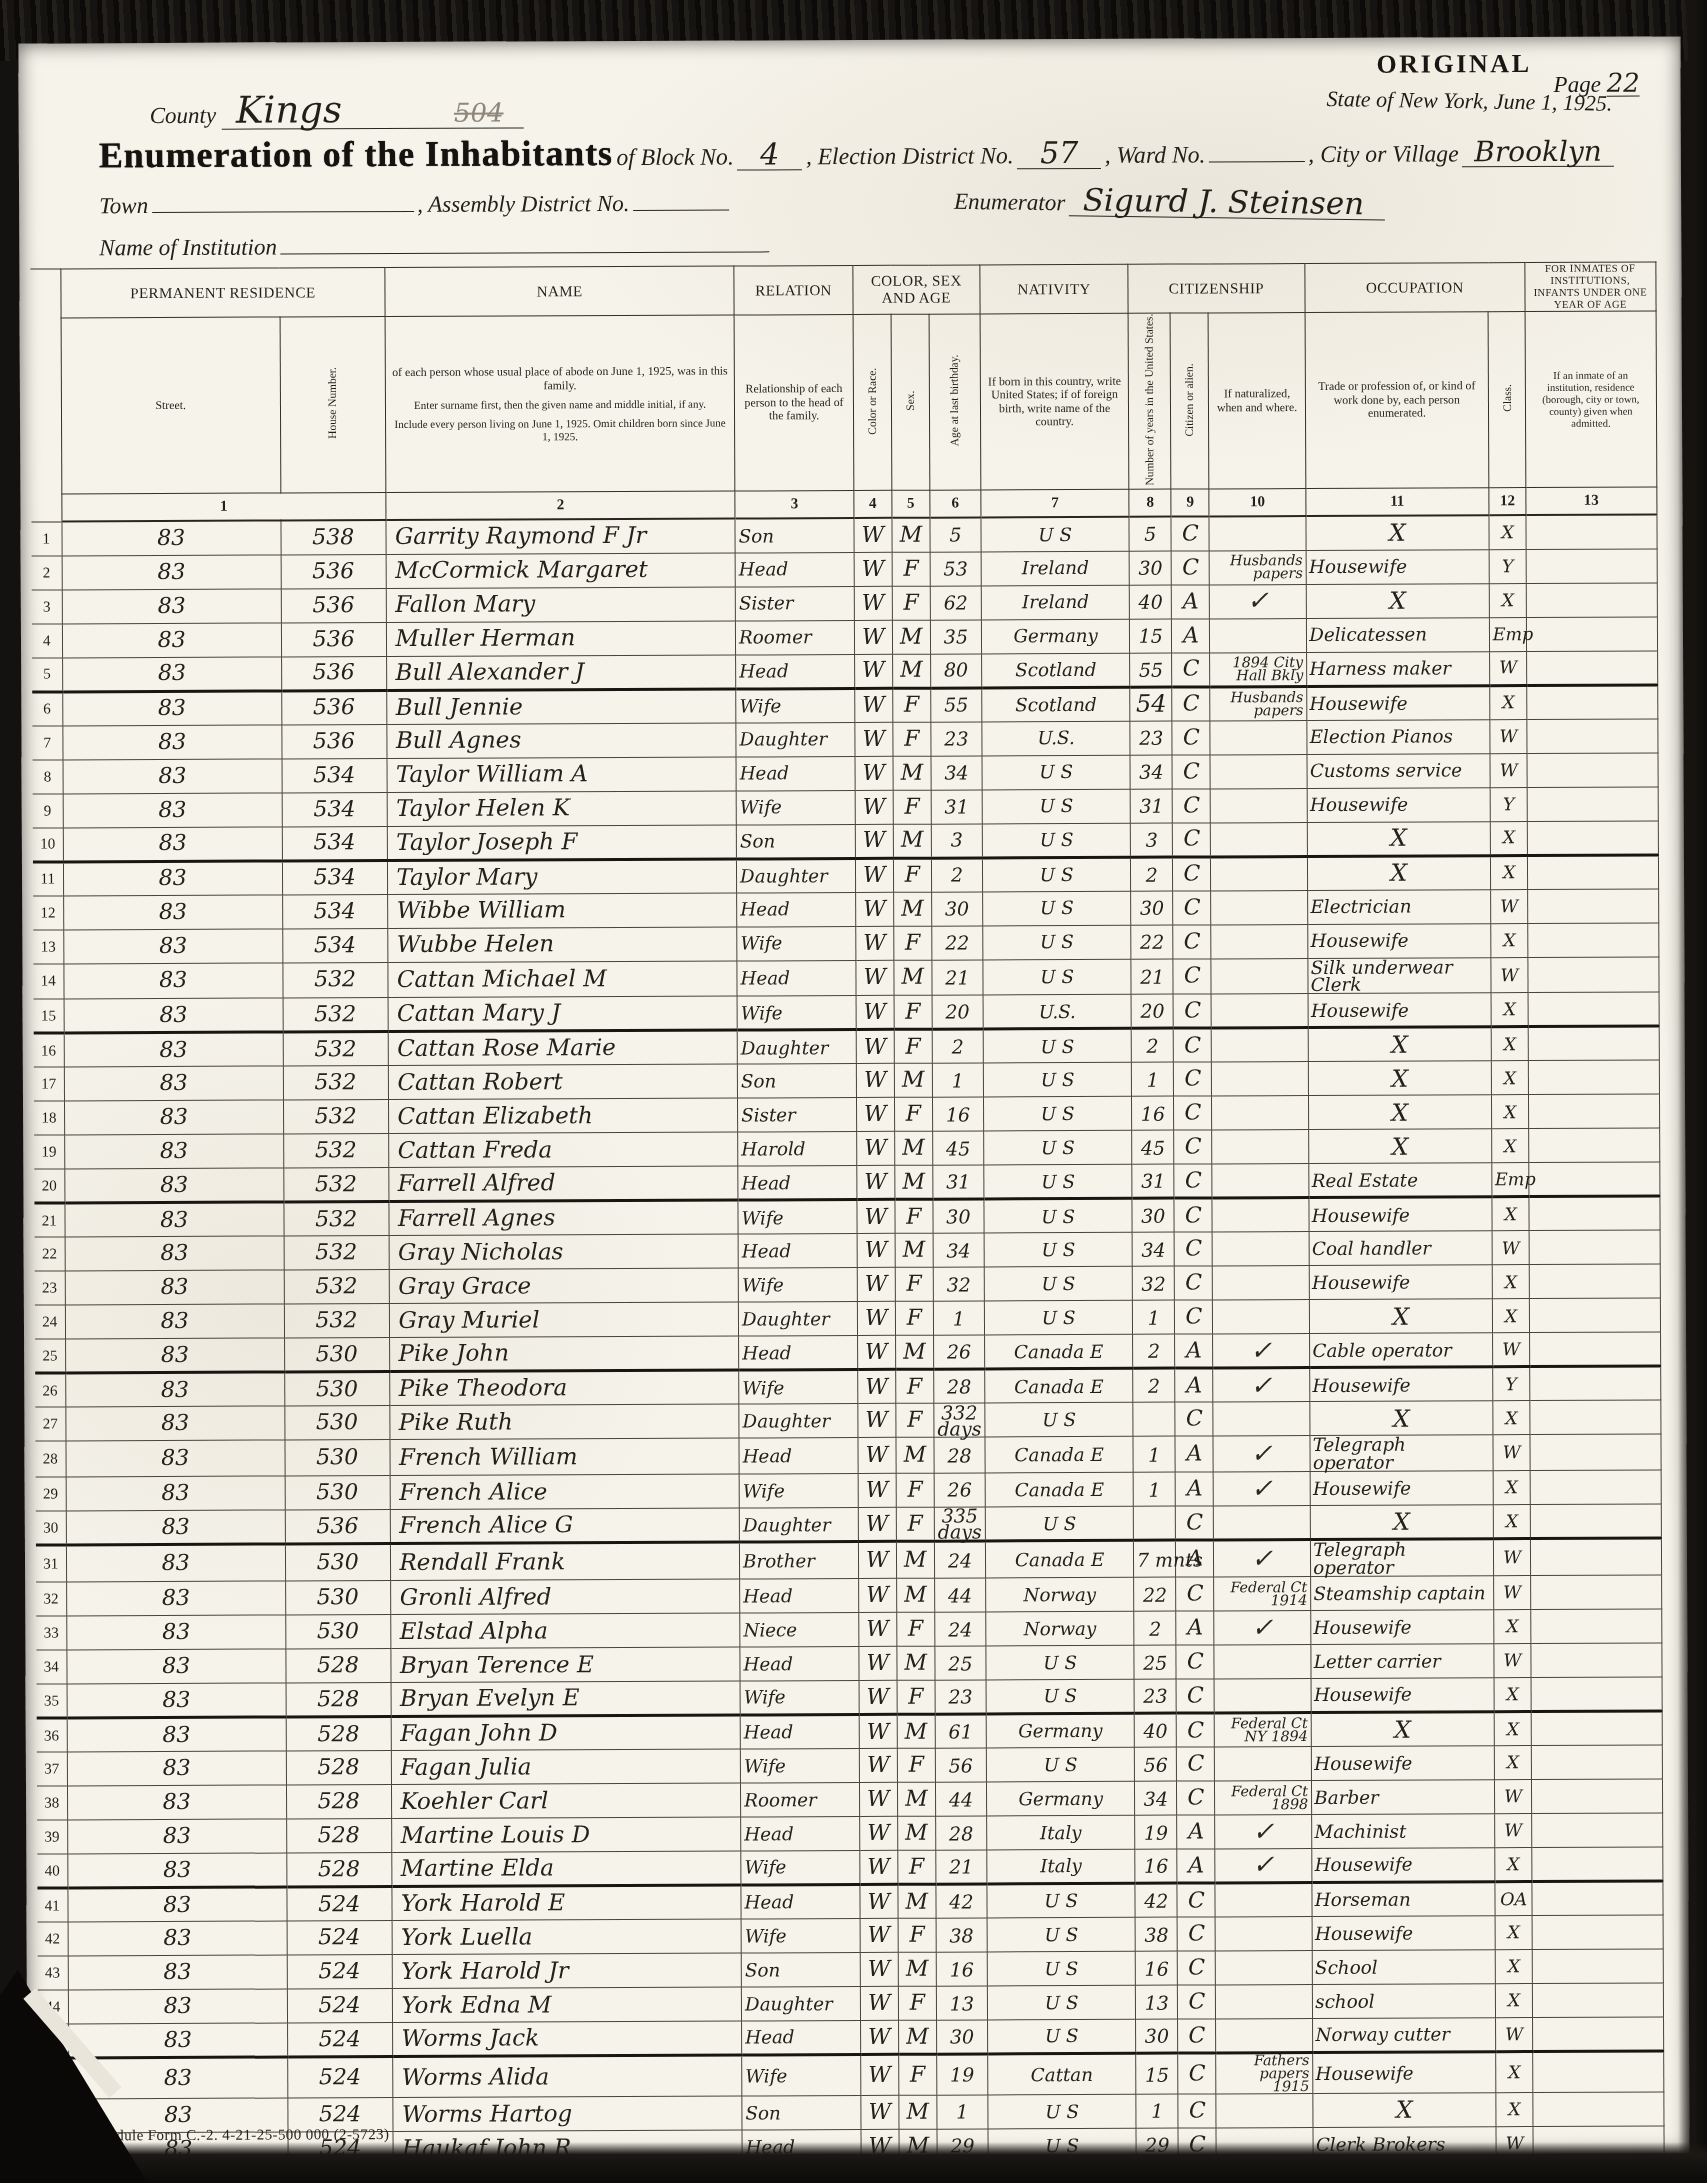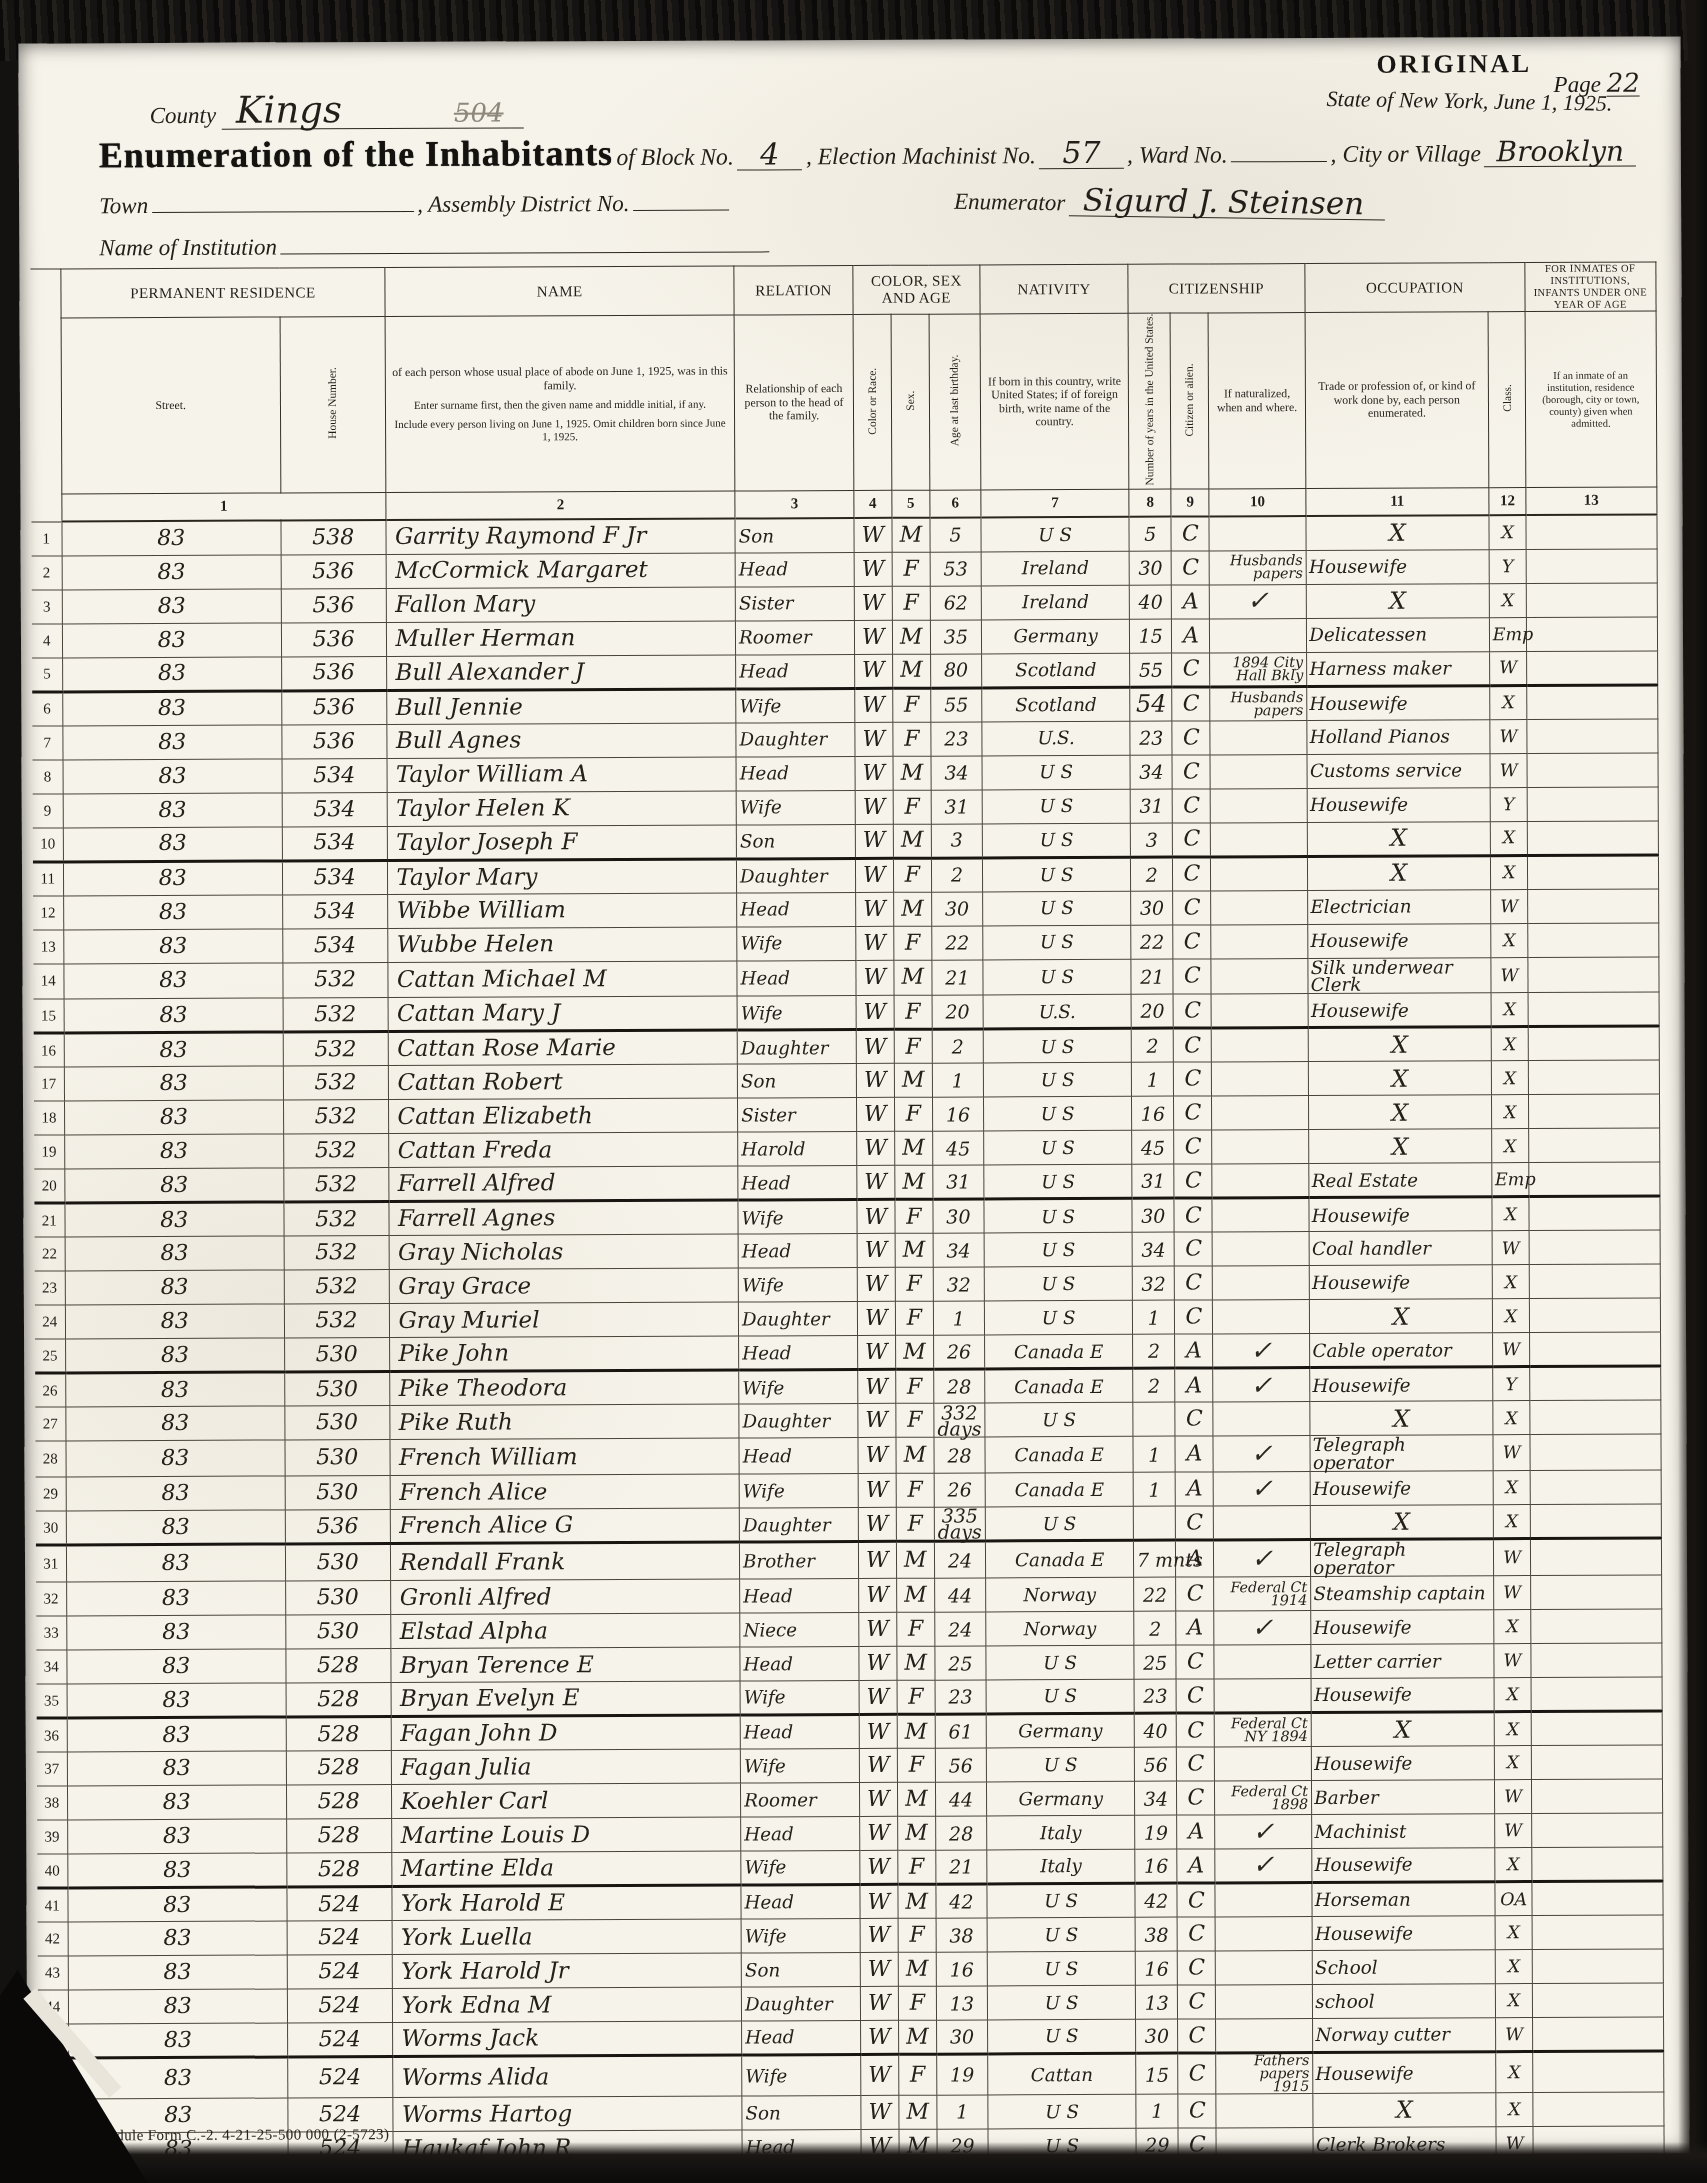--- a/index.html
+++ b/index.html
@@ -103,21 +103,21 @@
   <div class="countyline">
     <span class="lbl">County</span>
     <span class="hand uline county-hand">Kings</span>
     <span class="pencil">504</span>
   </div>
 
   <div class="enumline">
     <span class="enum-title">Enumeration of the Inhabitants</span>
     <span class="lbl">of Block No.</span>
     <span class="hand uline hv">4</span>
-    <span class="lbl">, Election Machinist No.</span>
+    <span class="lbl">, Election District No.</span>
     <span class="hand uline hv">57</span>
     <span class="lbl">, Ward No.</span>
     <span class="uline blank"></span>
     <span class="lbl">, City or Village</span>
     <span class="hand uline hv-sm">Brooklyn</span>
   </div>
 
   <div class="townline">
     <span class="lbl">Town</span>
     <span class="uline" style="min-width:262px;"></span>
@@ -310,21 +310,21 @@
     <td class="hw ctr">536</td>
     <td class="hw hw-name">Bull Agnes</td>
     <td class="hw hw-sm">Daughter</td>
     <td class="hw ctr">W</td>
     <td class="hw ctr">F</td>
     <td class="hw hw-age">23</td>
     <td class="hw hw-sm ctr">U.S.</td>
     <td class="hw ctr" style="font-size:19px;">23</td>
     <td class="hw ctr">C</td>
     <td class="hw hw-tiny"></td>
-    <td class="hw hw-sm">Holland Pianos</td>
+    <td class="hw hw-sm">Election Pianos</td>
     <td class="hw ctr" style="font-size:17.5px;">W</td>
     <td class="hw"></td>
   </tr>
         <tr>
     <td class="c-no">8</td>
     <td class="hw ctr">83</td>
     <td class="hw ctr">534</td>
     <td class="hw hw-name">Taylor William A</td>
     <td class="hw hw-sm">Head</td>
     <td class="hw ctr">W</td>

